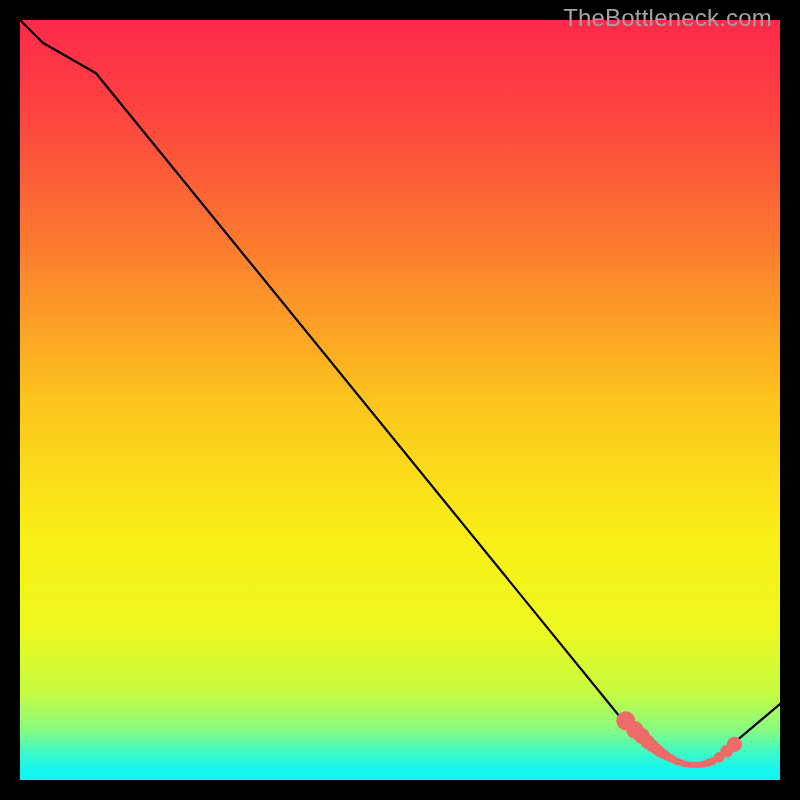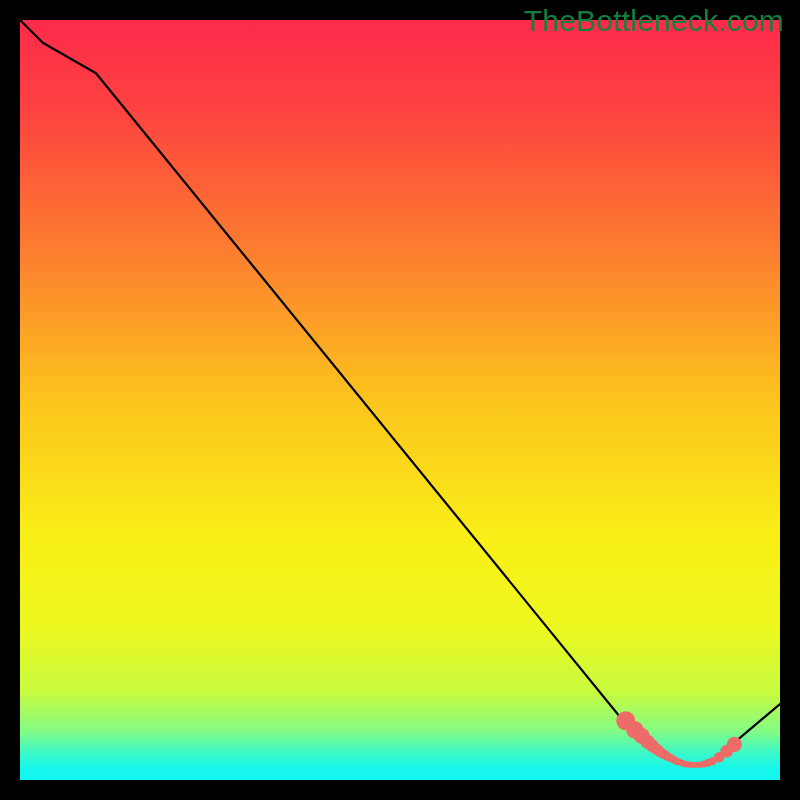--- a/index.html
+++ b/index.html
@@ -11,25 +11,25 @@
     overflow: hidden;
   }
   .stage {
     position: relative;
     width: 800px;
     height: 800px;
   }
   .watermark {
     position: absolute;
     top: 4px;
-    right: 16px;
+    right: 28px;
     font-family: Arial, Helvetica, sans-serif;
-    font-size: 30px;
+    font-size: 24px;
     font-weight: 400;
-    color: #15803d;
+    color: #a3a3a3;
     letter-spacing: 0.2px;
   }
   svg.plot {
     position: absolute;
     left: 20px;
     top: 20px;
   }
 </style>
 </head>
 <body>

